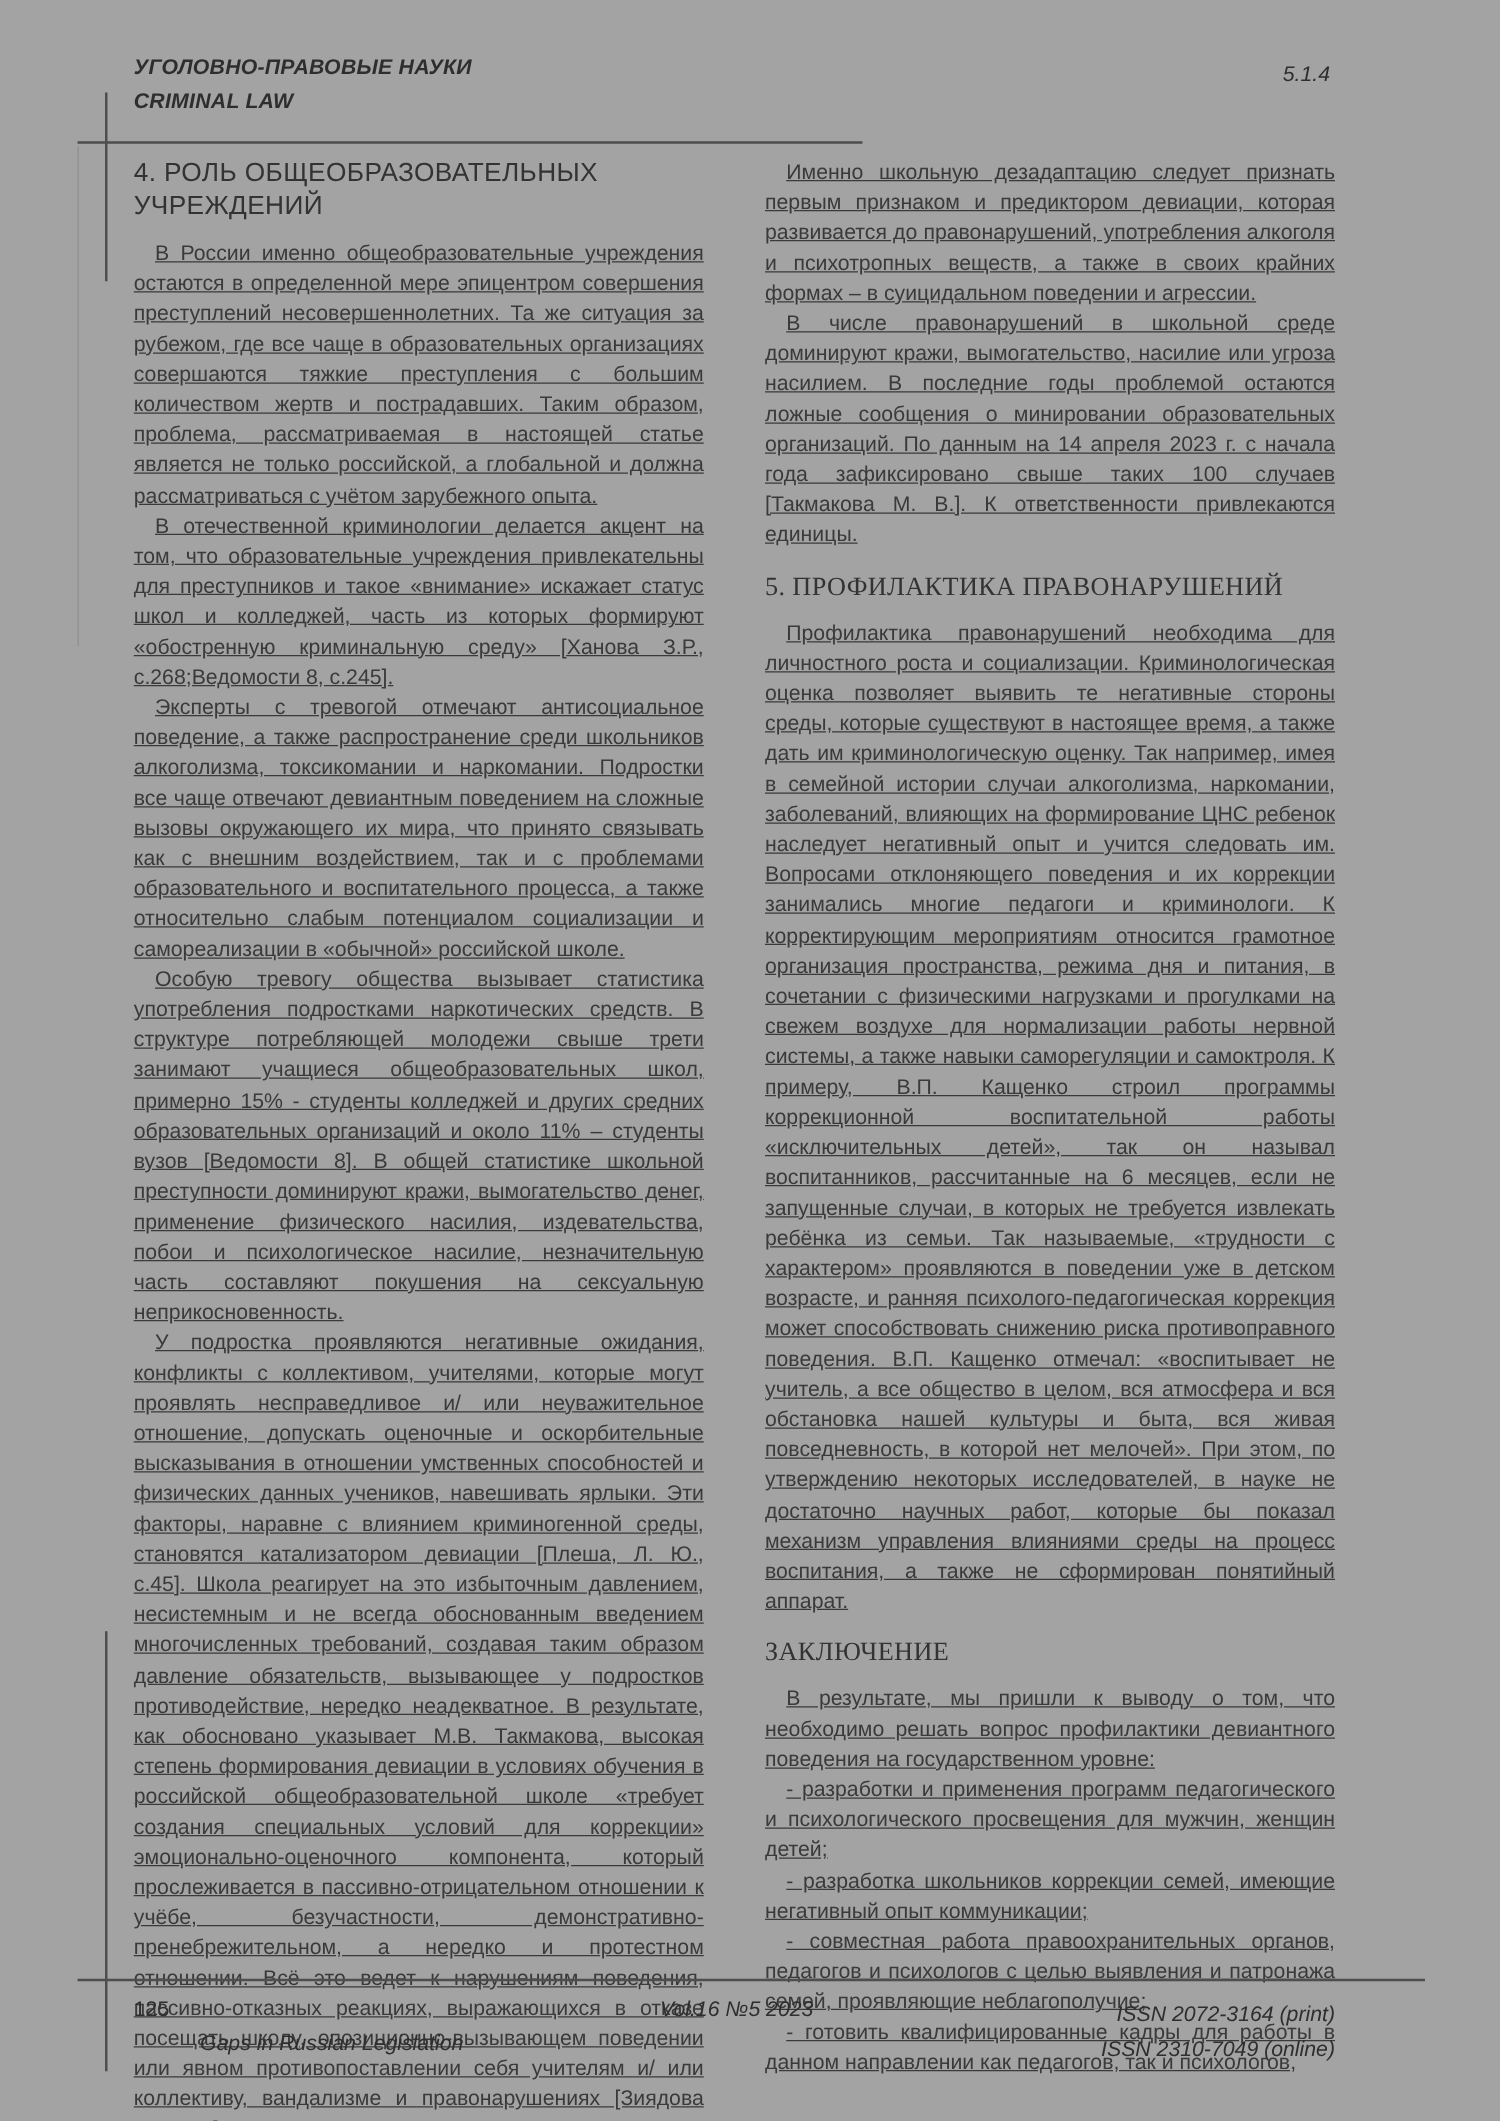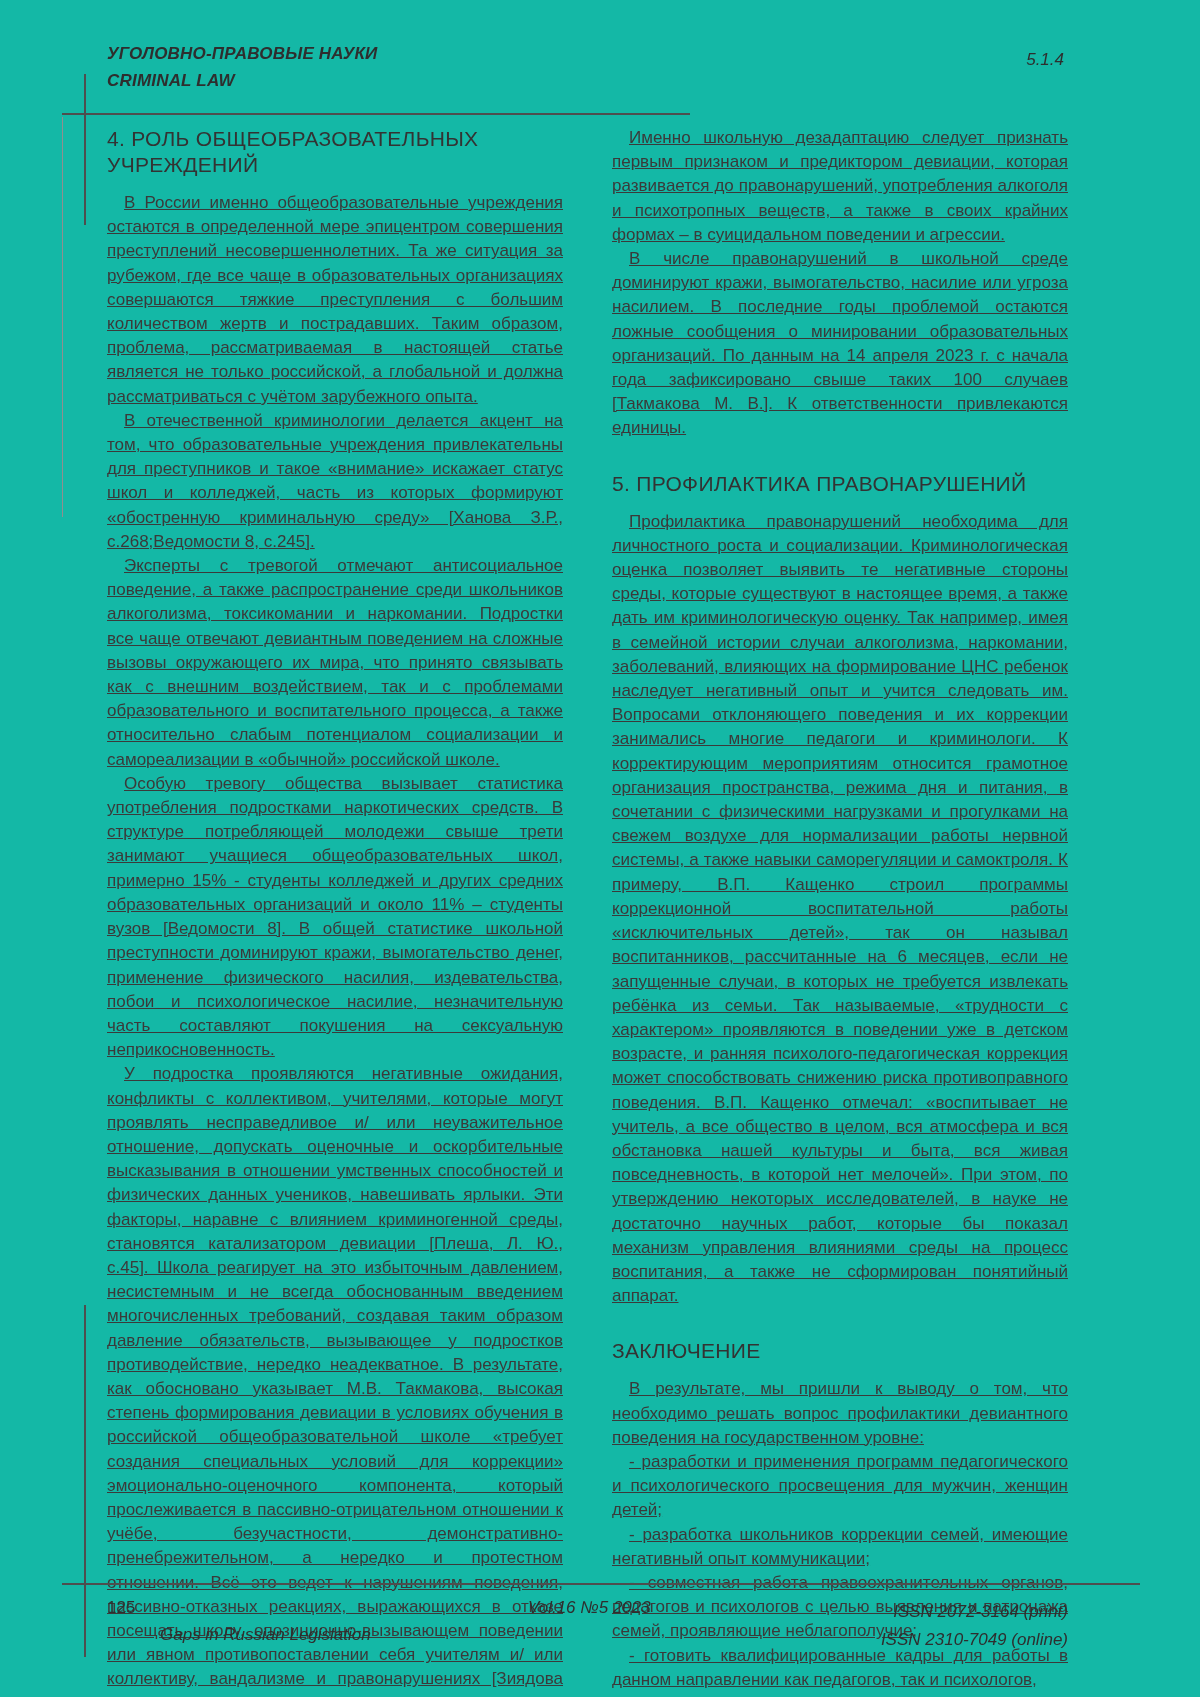--- a/index.html
+++ b/index.html
@@ -1,20 +1,20 @@
 <!DOCTYPE html>
 <html lang="ru"><head>
 <meta charset="utf-8">
 <style>
   html, body { margin: 0; padding: 0; background: #ffffff; }
   .page {
     position: relative;
     width: 1200px;
     height: 1697px;
-    background: #14b8a6;
+    background: #a3a3a3;
     font-family: "Liberation Sans", sans-serif;
     color: #3a3a3a;
     overflow: hidden;
   }
   
   .hdr-block {
     position: absolute;
     left: 107px;
     top: 40px;
     font-style: italic;
@@ -61,21 +61,21 @@
   }
   .sec-heading {
     font-size: 21px;
     line-height: 26px;
     font-weight: 400;
     color: #333333;
     letter-spacing: 0.3px;
     margin: 0 0 13px 0;
     text-align: left;
   }
-  .sec-heading.mid { margin-top: 30px; }
+  .sec-heading.mid { margin-top: 15px; font-family: Liberation Serif, serif; }
   
   .footer-item { position: absolute; font-size: 17px; color: #2e2e2e; }
   .f-num     { left: 107px; top: 1598px; }
   .f-journal { left: 160px; top: 1598px; font-style: italic; margin-top: 27px; }
   .f-vol     { left: 528px; top: 1598px; font-style: italic; }
   .f-issn    { right: 132px; top: 1598px; font-style: italic; text-align: right; line-height: 28px; }
 </style>
 </head>
 <body>
 

